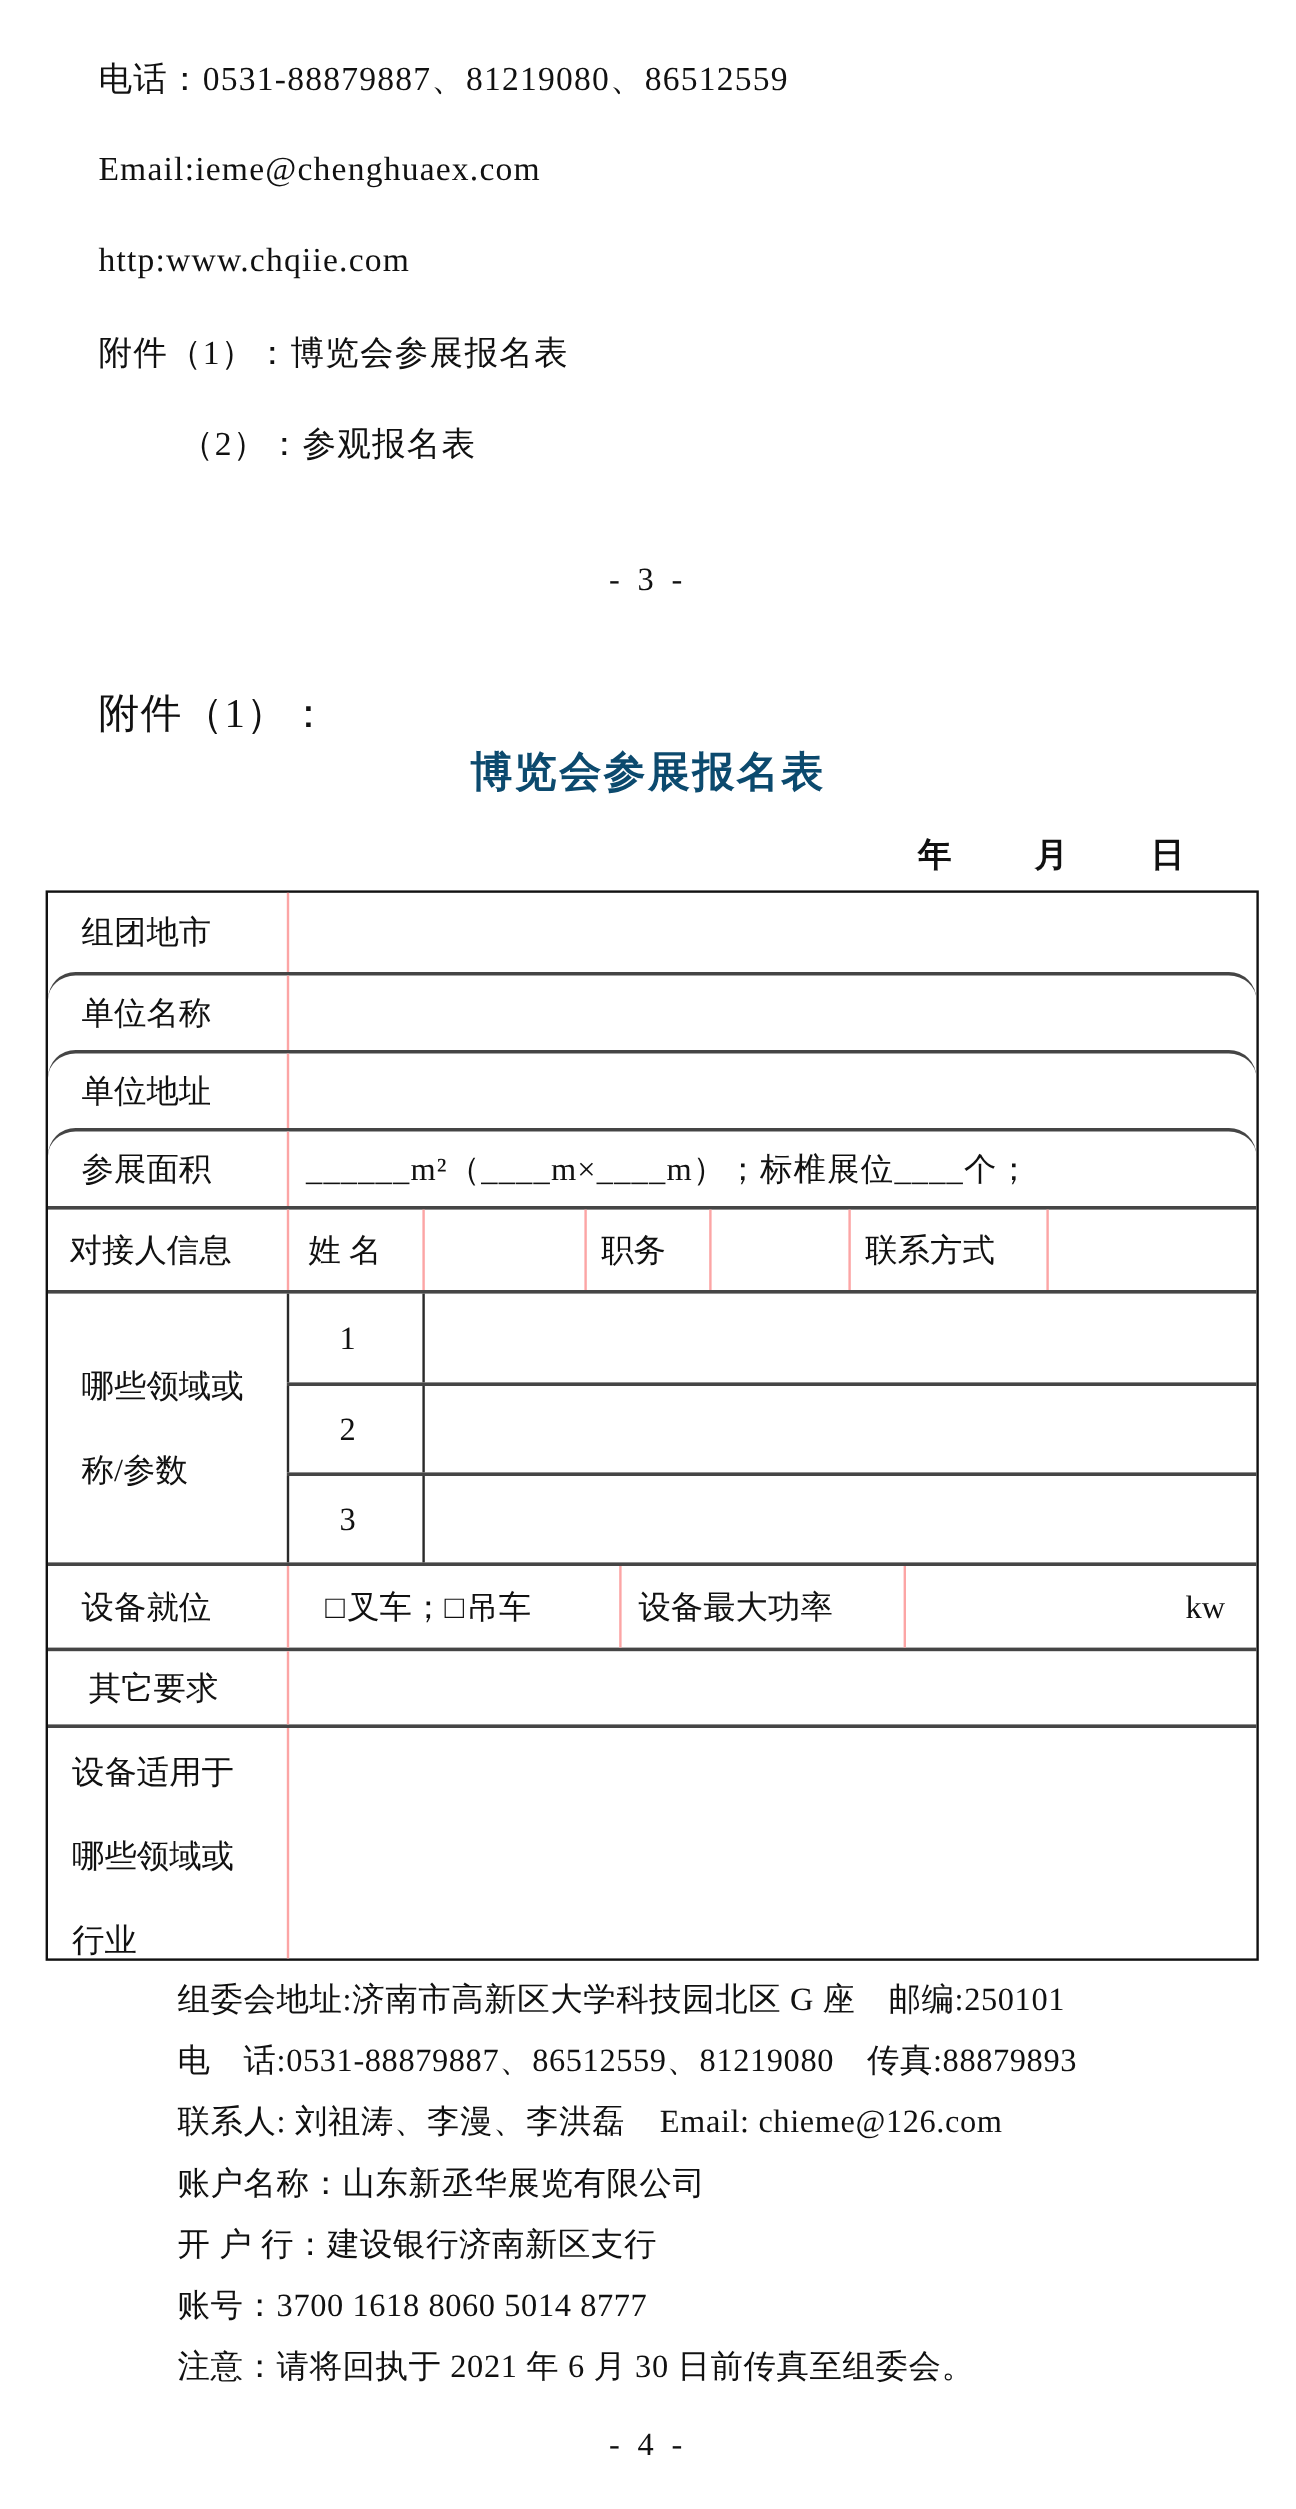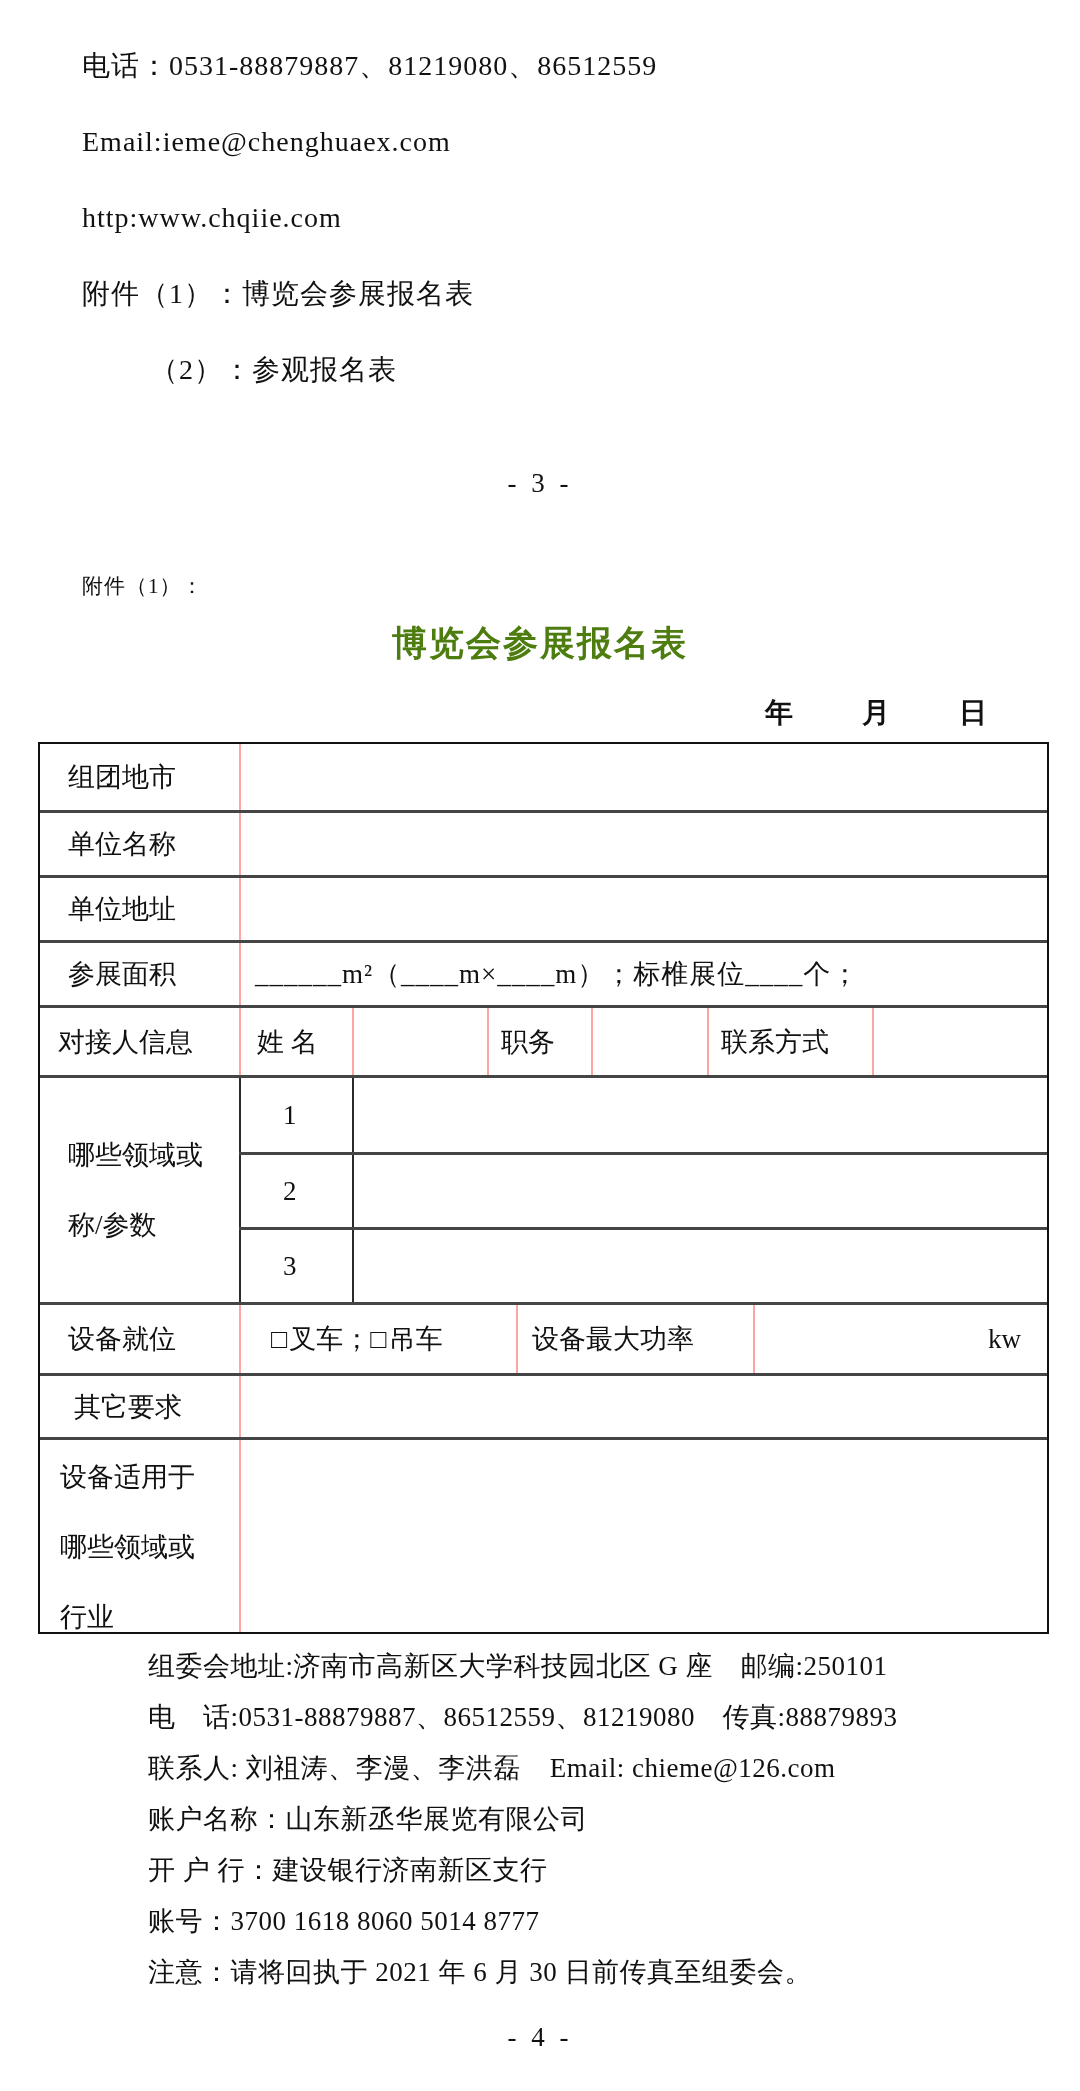--- a/index.html
+++ b/index.html
@@ -14,42 +14,42 @@
   }
   
   .header-block { position:absolute; top:28px; left:82px; font-size:28px; }
   .hline { height:76px; display:flex; align-items:center; white-space:pre-wrap; letter-spacing:1px; }
   .hline.indent { padding-left:68px; }
   
   .page-num { position:absolute; left:0; width:100%; text-align:center; font-size:27px; letter-spacing:4px; }
   .page-num.p3 { top:468px; }
   .page-num.p4 { top:2022px; }
   
-  .attach-label { position:absolute; top:572px; left:82px; font-size:21px; letter-spacing:1px; }
+  .attach-label { position:absolute; top:572px; left:82px; font-size:34px; letter-spacing:1px; }
   .form-title {
     position:absolute; top:620px; left:0; width:100%;
     margin:0; text-align:center; font-size:35px; font-weight:700;
     font-family:"Liberation Sans","DejaVu Sans",sans-serif;
-    letter-spacing:2px; color:#4d7c0f;
+    letter-spacing:2px; color:#0c4a6e;
   }
   .date-line { position:absolute; top:694px; left:38px; width:1007px; text-align:right; font-size:28px; box-sizing:border-box; padding-right:58px;font-weight:bold; }
   .date-line span { margin-left:62px; }
   
   .ftable {
     position:absolute; top:742px; left:38px; width:1007px;
     border:2px solid #111; box-sizing:content-box; font-size:27px;
   }
   .trow { display:flex; box-sizing:border-box; border-top:3px solid #454545; }
   .trow:first-child { border-top:none; }
   .tcell { box-sizing:border-box; border-left:2px solid #fca5a5; display:flex; align-items:center; }
   .tcell:first-child { border-left:none; }
   .label-cell { width:199px; flex:0 0 199px; padding-left:28px; }
   .fill { flex:1 1 auto; }
   .ml { white-space:pre-line; line-height:70px; }
-  .h66 { height:66px; } .h65 { height:65px; } .h70 { height:70px; }
+  .h66 { height:66px; } .h65 { height:65px;border-radius:23px; } .h70 { height:70px; }
   .h71 { height:71px; } .h195 { height:195px; } .h64 { height:64px; }
   .area-cell { padding-left:14px; letter-spacing:1px; white-space:pre-wrap; }
   .w113 { flex:0 0 113px; width:113px; padding-left:16px; }
   .w135 { flex:0 0 135px; width:135px; }
   .w104 { flex:0 0 104px; width:104px; padding-left:12px; }
   .w116 { flex:0 0 116px; width:116px; }
   .w165 { flex:0 0 165px; width:165px; padding-left:12px; }
   .w277 { flex:0 0 277px; width:277px; padding-left:30px; }
   .w237 { flex:0 0 237px; width:237px; padding-left:14px; }
   .subcol { flex:1 1 auto; display:flex; flex-direction:column; }

